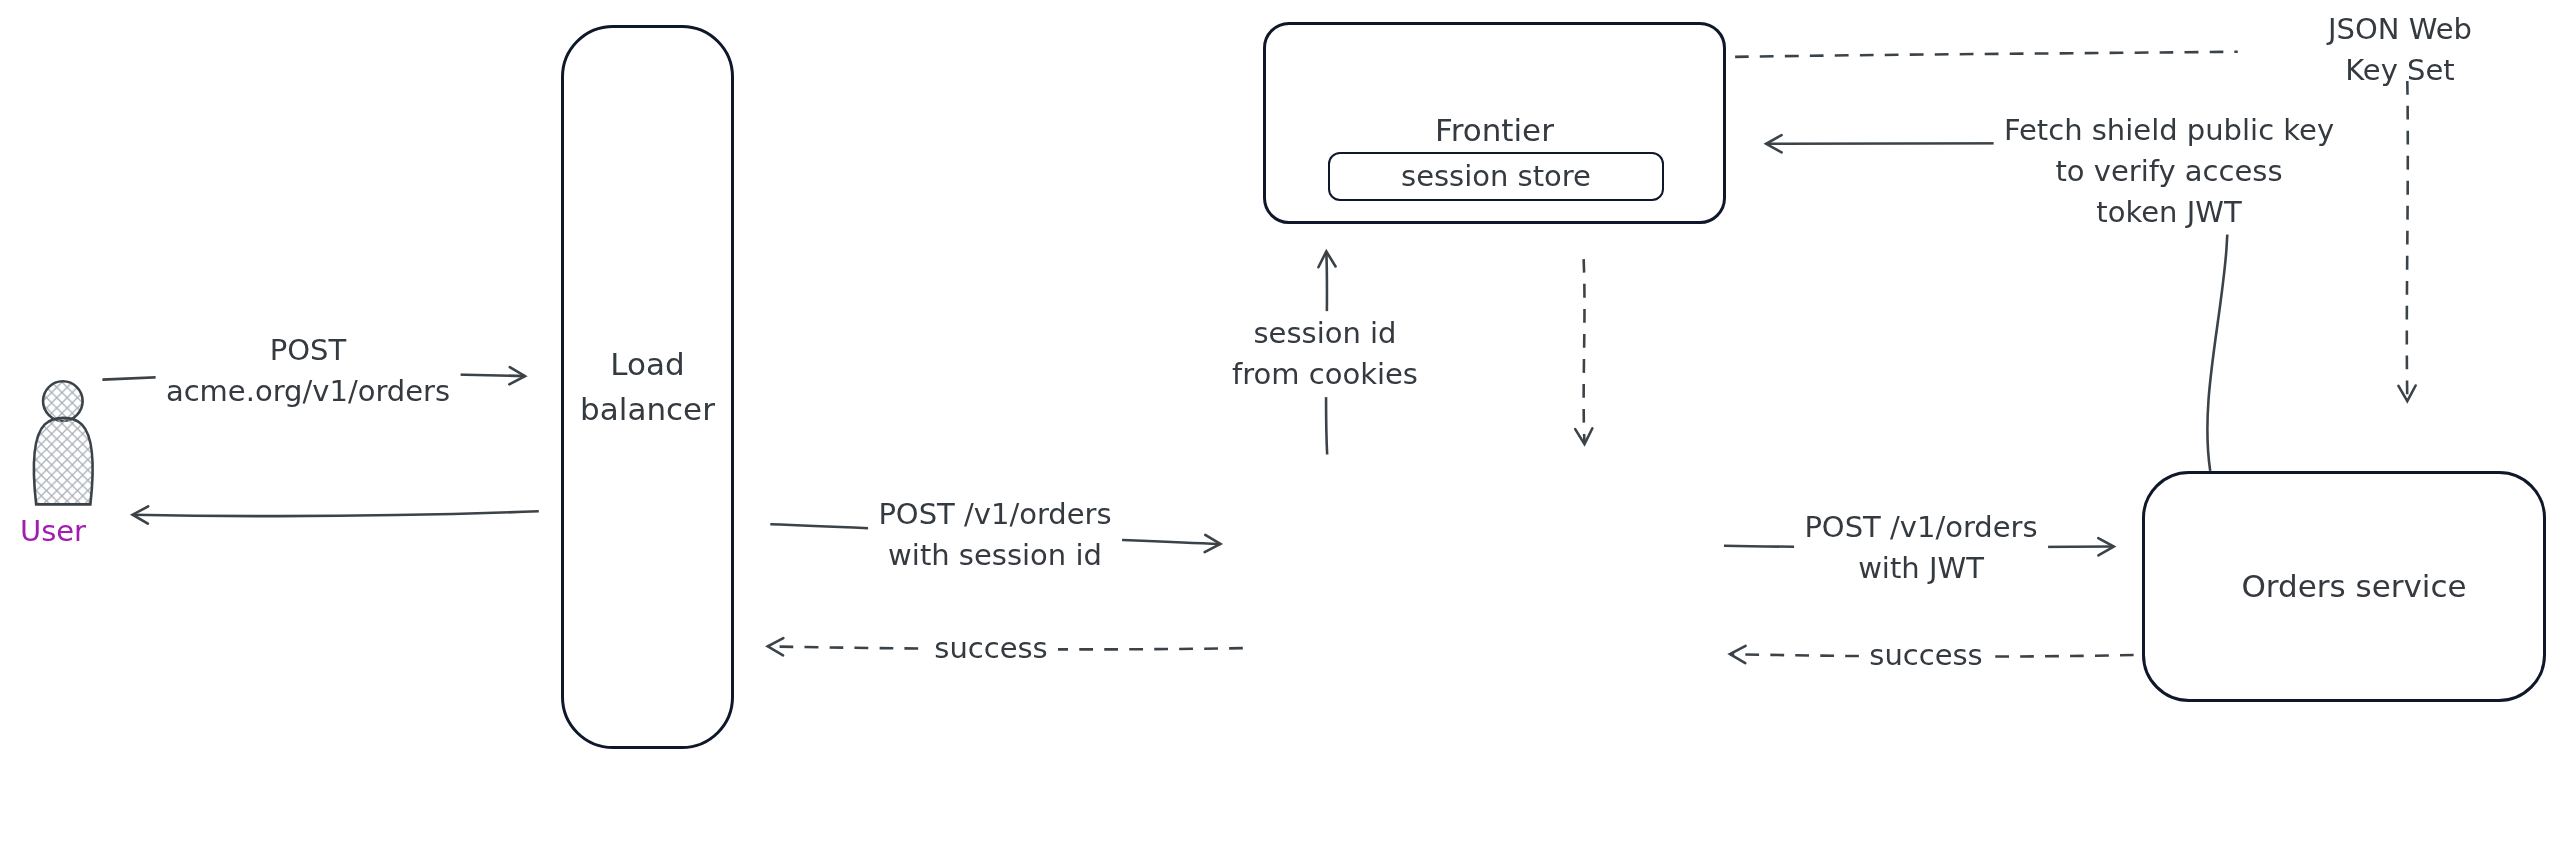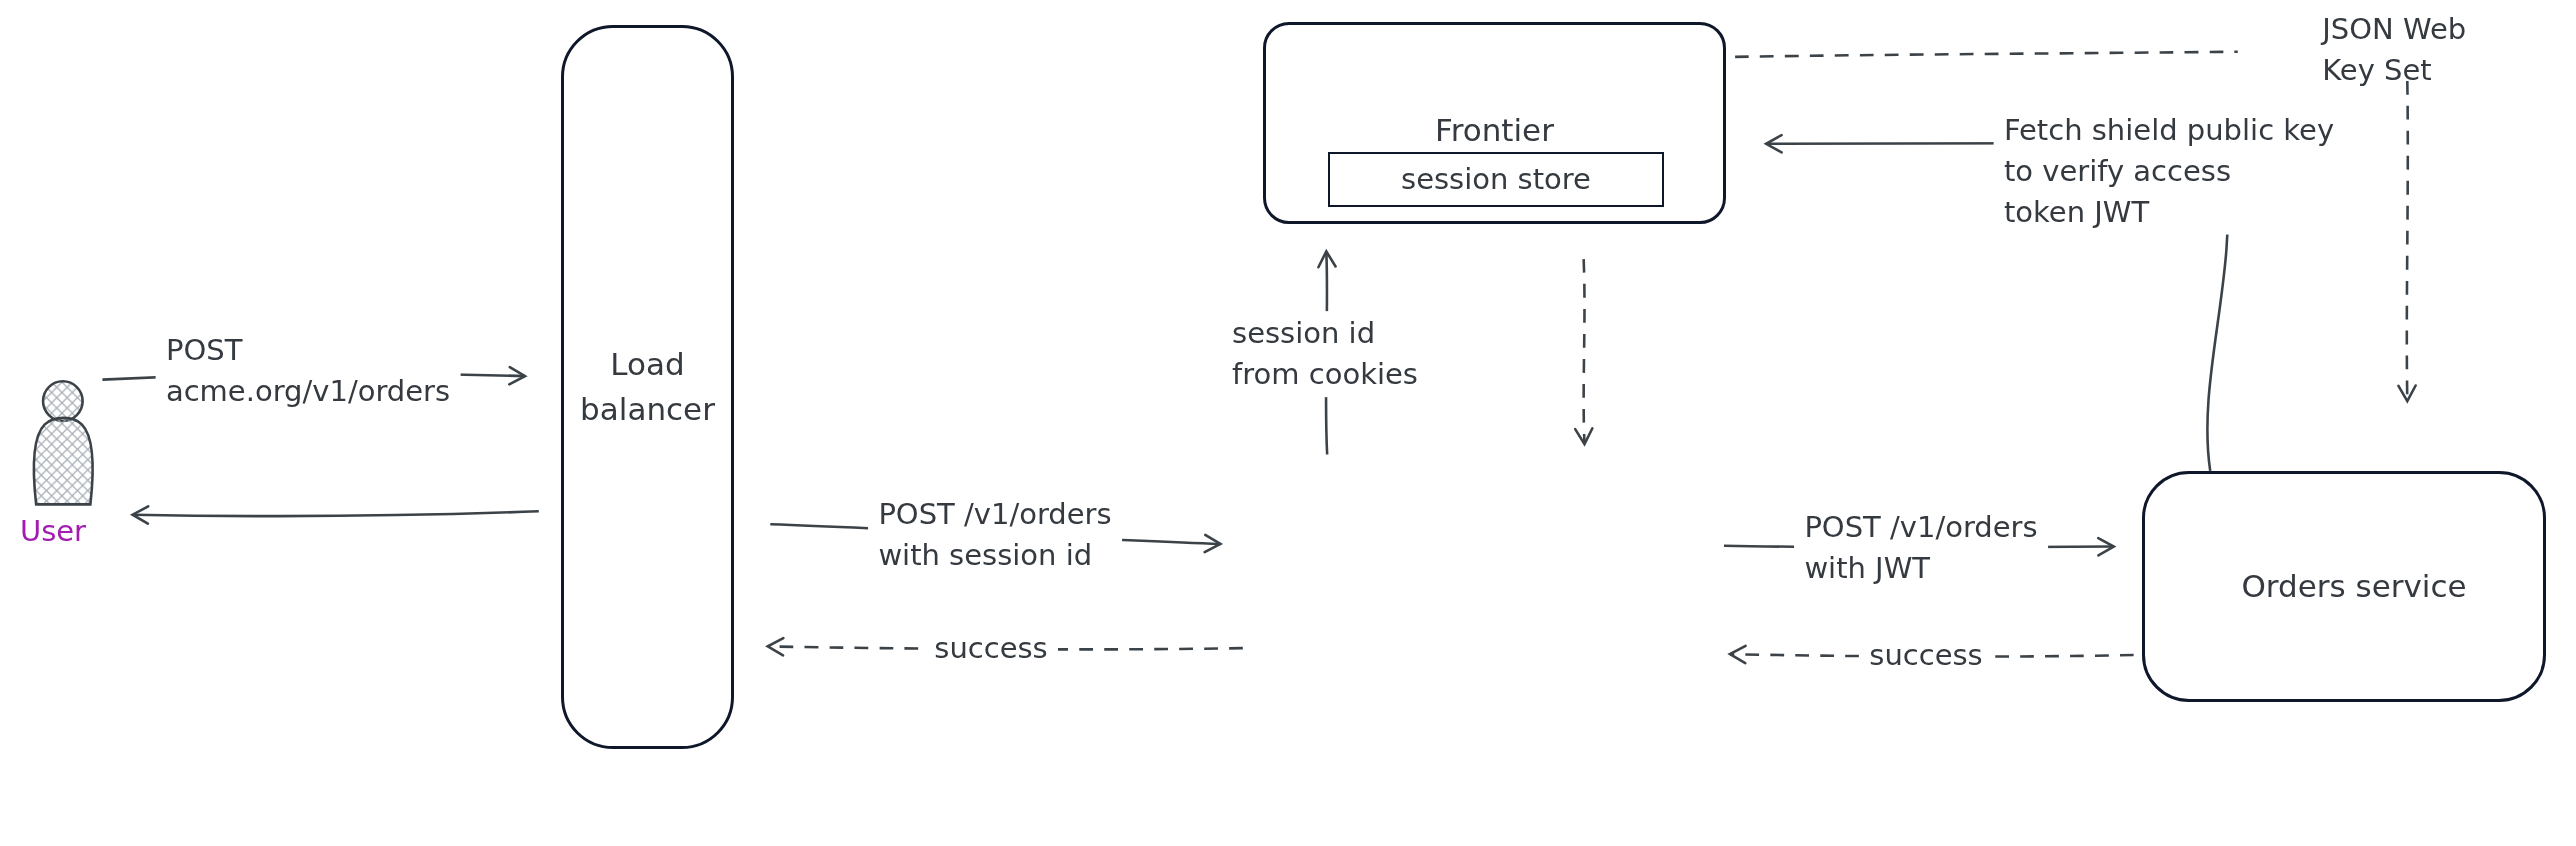--- a/index.html
+++ b/index.html
@@ -23,31 +23,32 @@
   .node-label{
     white-space:pre-line;
     text-align:center;
     font-size:31px;
     line-height:1.45;
     color:#343a40;
   }
   .node-load-balancer{left:561px;top:25px;width:173px;height:724px;border-radius:52px;}
   .node-frontier{left:1263px;top:21.5px;width:463px;height:202px;border-radius:26px;display:block;}
   .frontier-title{position:absolute;left:0;right:0;top:83px;text-align:center;font-size:31px;}
-  .node-session-store{position:absolute;left:62px;top:127px;width:336px;height:55px;border-radius:0;border-width:2.6px;}
+  .node-session-store{position:absolute;left:62px;top:127px;width:336px;height:49px;border-radius:12px;border-width:2.6px;}
   .node-session-store .node-label{font-size:29px;}
   .node-frontend-manager{left:1251px;top:479px;width:458px;height:220px;border-radius:41px;}
   .node-orders-service{left:2142px;top:471px;width:404px;height:231px;border-radius:47px;padding-left:20px;}
   .edge-label{
     position:absolute;
     transform:translate(-50%,-50%);
     background:#ffffff;
     padding:1.7px 10.3px;
     font-size:29px;
     line-height:1.42;
+    text-align:center;
     white-space:pre-line;
     z-index:3;
     color:#343a40;
   }
   .edge-label.nobg{background:transparent;}
   .user-label{
     position:absolute;
     transform:translate(-50%,-50%);
     font-size:29px;
     z-index:3;

